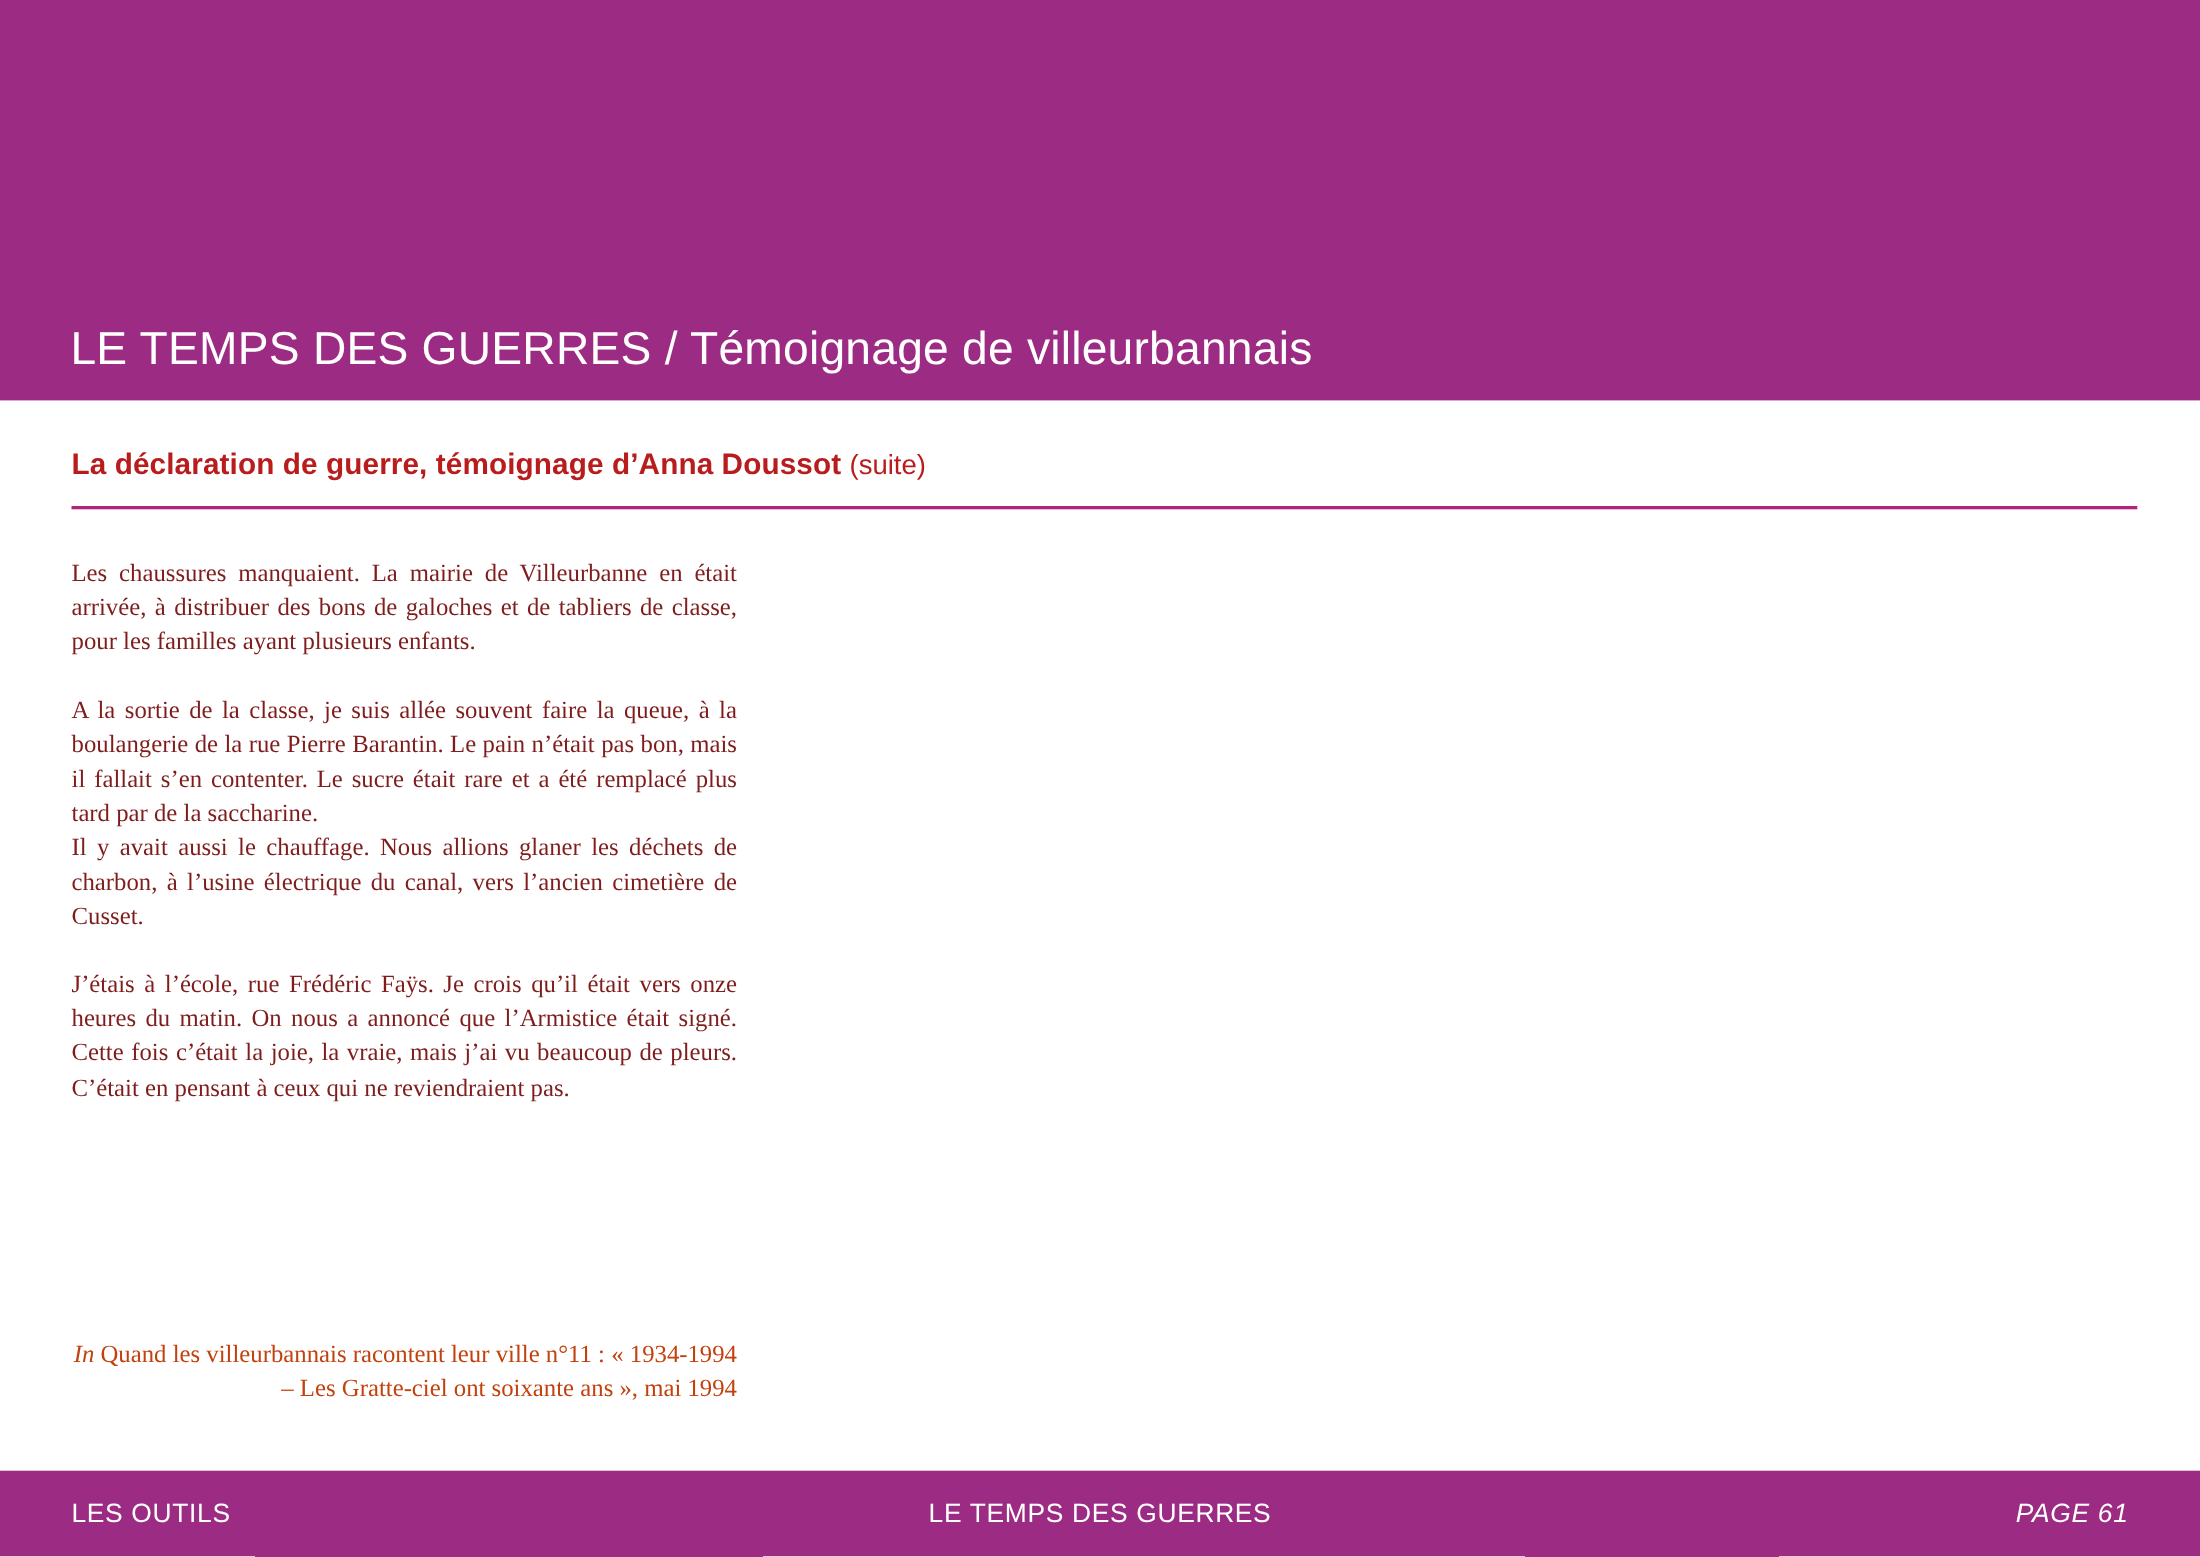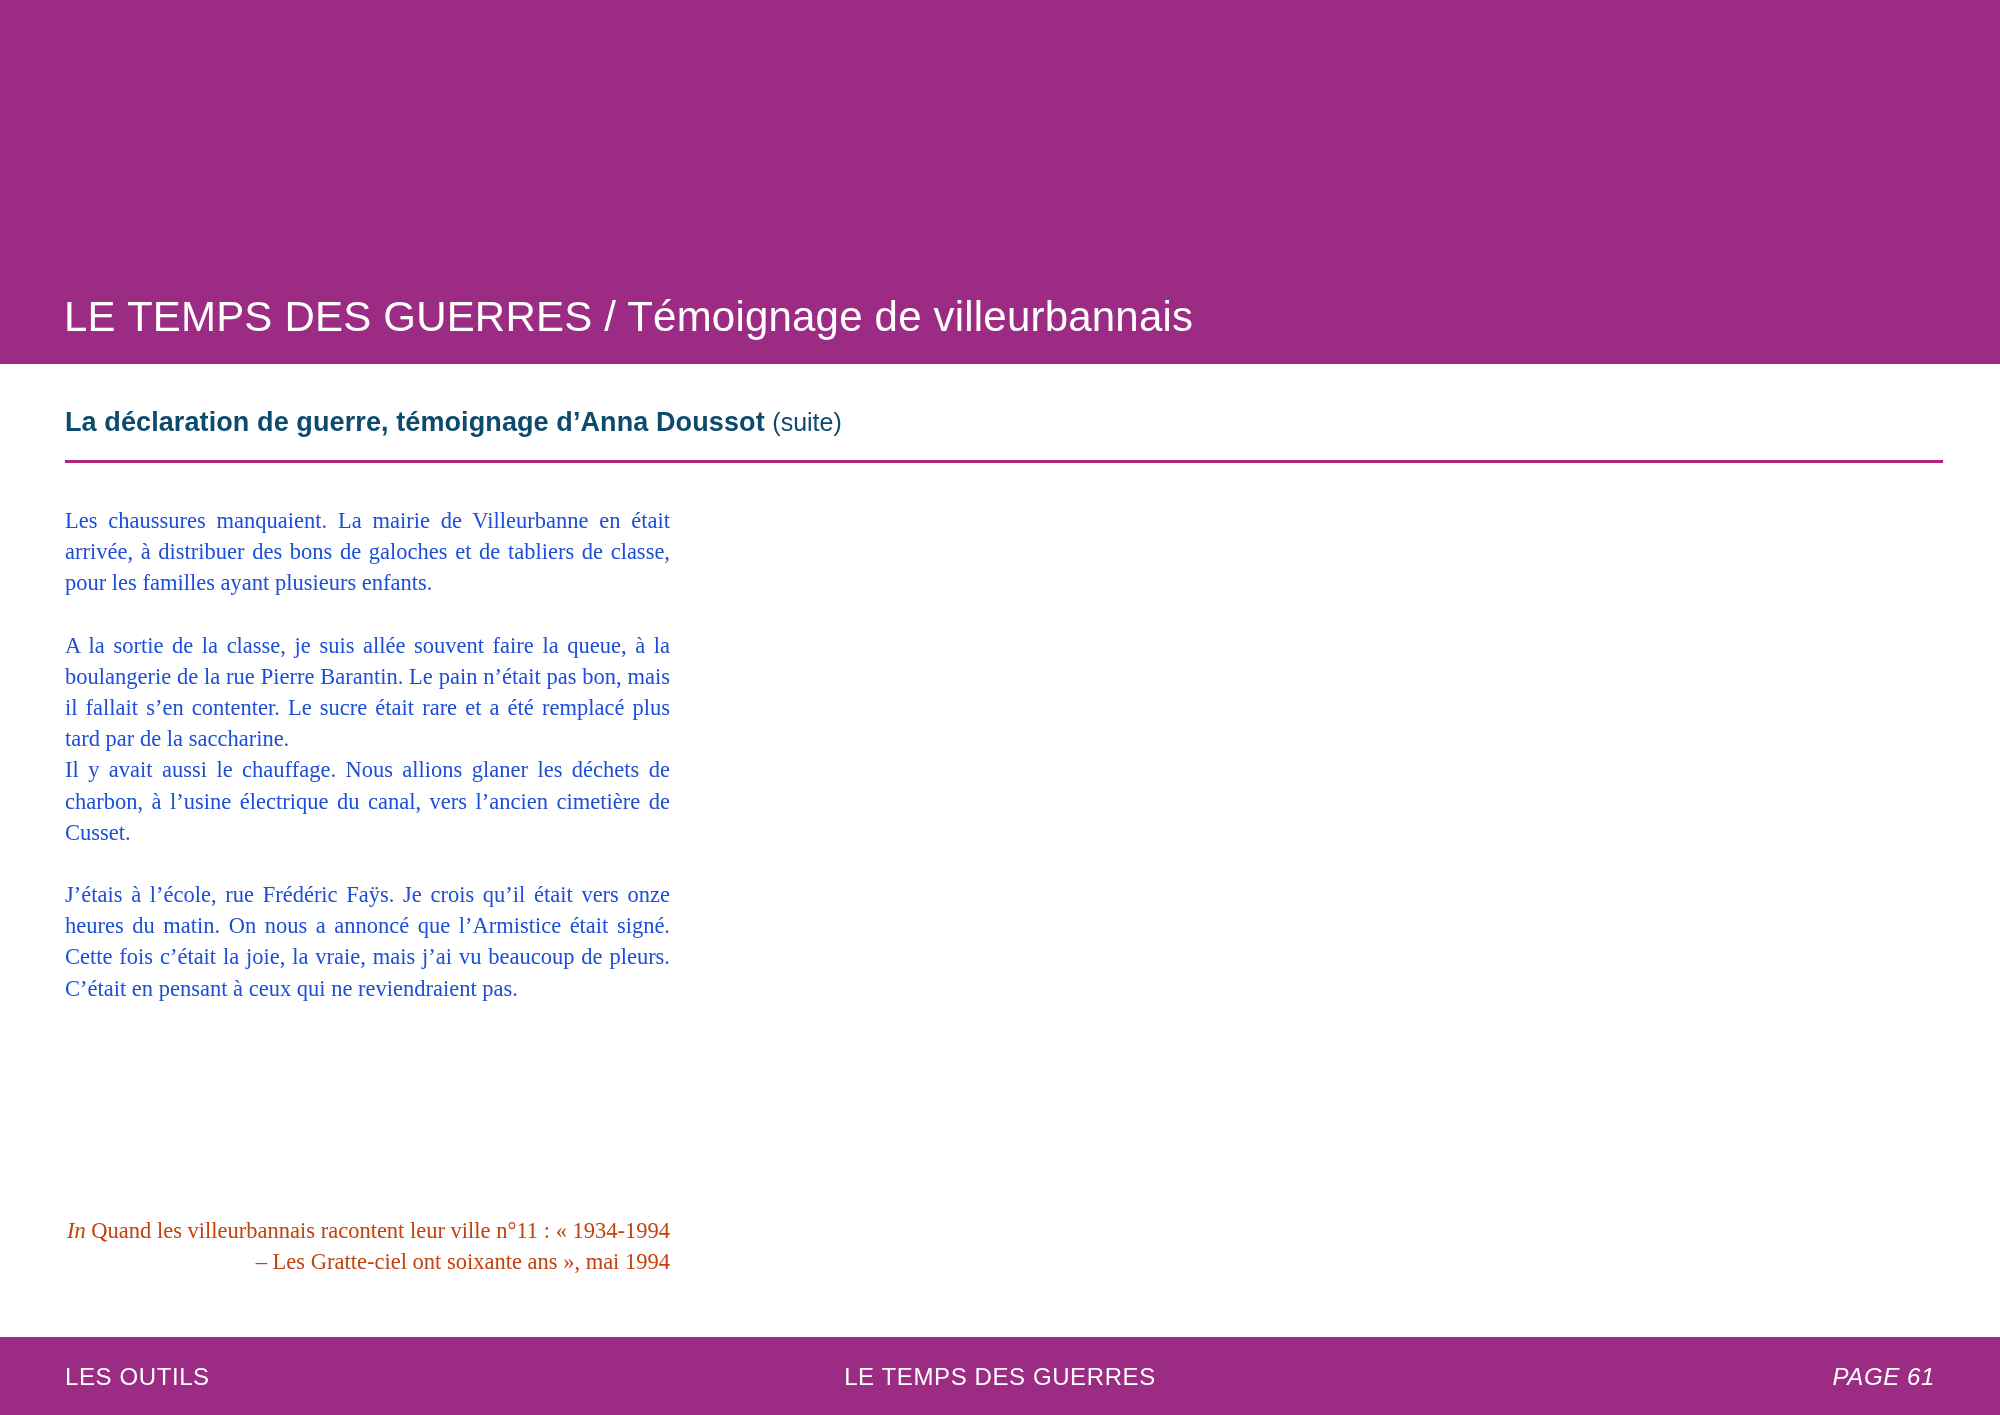--- a/index.html
+++ b/index.html
@@ -53,21 +53,21 @@
     font-weight: normal;
   }
 
   
   .subtitle {
     position: absolute;
     left: 65px;
     top: 407px;
     width: 1880px;
     font-family: "Liberation Sans", sans-serif;
-    color: #0c4a6e;
+    color: #b91c1c;
     white-space: nowrap;
   }
   .subtitle .sub-main {
     font-size: 27px;
     font-weight: bold;
     letter-spacing: 0.1px;
   }
   .subtitle .sub-suite {
     font-size: 25px;
     font-weight: normal;
@@ -84,21 +84,21 @@
 
   
   .text-col {
     position: absolute;
     left: 65px;
     top: 505px;
     width: 605px;
     font-family: "Liberation Serif", serif;
     font-size: 22.5px;
     line-height: 31.2px;
-    color: #1d4ed8;
+    color: #7f1d1d;
     text-align: justify;
   }
   .para {
     margin: 0 0 0 0;
   }
   .para + .para {
     margin-top: 0;
   }
   .gap {
     height: 31px;

